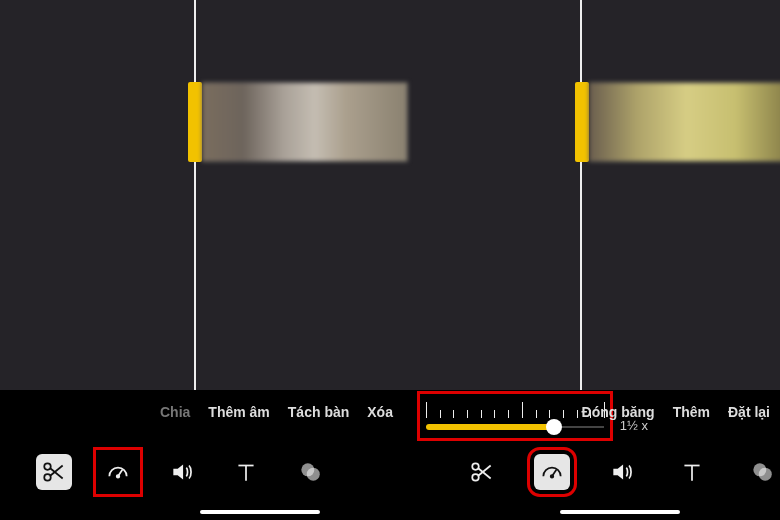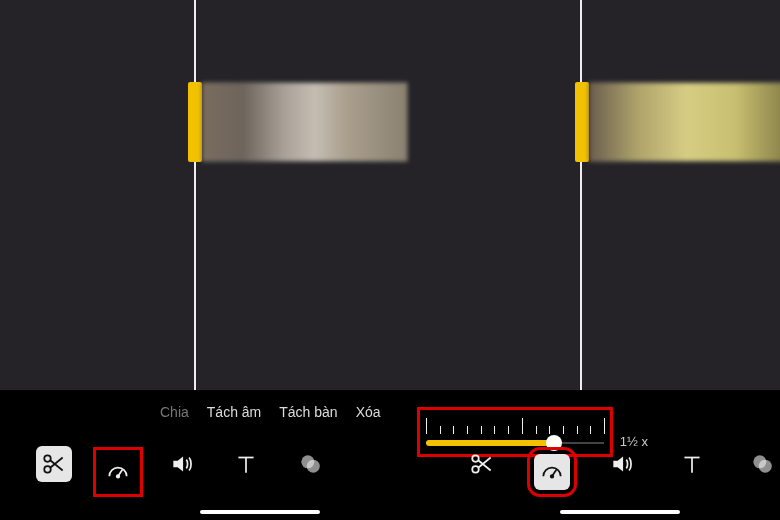--- a/index.html
+++ b/index.html
@@ -22,29 +22,29 @@
   .panel.left .clip  { left: 188px; width: 220px; }
   .panel.right .clip { left: 135px; width: 210px; }
   .clip .bar { width: 14px; background: #f2c200; border-radius: 2px; }
   .clip .thumb { flex: 1; background: linear-gradient(90deg,#7a6d5e 0%,#6d645c 20%,#a9a198 40%,#c4bdb2 55%,#aba08e 70%,#8a8170 100%); border: 1px solid #555; border-left: none; filter: blur(2px); }
   .panel.right .clip .thumb { background: linear-gradient(90deg,#6a5e4e,#aea36a,#d6cd84,#c7bf70,#8b824a); filter: blur(2px); }
 
   
   .toolbox { position: absolute; left: 0; right: 0; bottom: 0; height: 130px; background: #000; }
 
   
-  .textrow { position: absolute; top: 14px; right: 10px; display: flex; gap: 18px; align-items: center; font-size: 14px; color: #ddd; white-space: nowrap; }
+  .textrow { position: absolute; top: 14px; right: 10px; display: flex; gap: 18px; align-items: center; font-size: 14px; color: #ddd; white-space: nowrap; font-weight: bold; }
   .panel.left  .textrow { left: 160px; right: auto; }
   .panel.right .textrow { left: auto; }
   .textrow span { cursor: pointer; }
   .textrow .dim { color: #777; }
 
   
   .speedbox { position: absolute; top: 4px; left: -20px; width: 190px; padding: 4px 6px 8px 6px; }
-  .redframe { outline: 3px solid #d00; margin-top: 16px; }
+  .redframe { outline: 3px solid #d00; }
   .scale { height: 20px; position: relative; }
   .scale .tick { position: absolute; bottom: 0; width: 1px; background: #eee; }
   .track { position: relative; height: 6px; margin-top: 6px; }
   .track .bar-bg { position: absolute; left: 0; right: 0; top: 2px; height: 2px; background: #444; }
   .track .bar-fill { position: absolute; left: 0; top: 0; height: 6px; background: #f2c200; border-radius: 3px; }
   .track .knob { position: absolute; top: -5px; width: 16px; height: 16px; background: #fff; border-radius: 50%; }
   .speed-label { position: absolute; right: -38px; top: 24px; font-size: 13px; color: #ccc; }
 
   
   .iconrow { position: absolute; bottom: 30px; display: flex; gap: 28px; align-items: center; }
@@ -69,21 +69,21 @@
   <div class="panel left">
     <div class="playhead"></div>
     <div class="clip">
       <div class="bar"></div>
       <div class="thumb"></div>
     </div>
 
     <div class="toolbox">
       <div class="textrow">
         <span class="dim">Chia</span>
-        <span>Tách âm</span>
+        <span>Thêm âm</span>
         <span>Tách bàn</span>
         <span>Xóa</span>
       </div>
 
       <div class="iconrow">
         <div class="iconbtn boxed">
           <svg viewBox="0 0 24 24">
               <circle cx="6" cy="7" r="3"></circle>
               <circle cx="6" cy="17" r="3"></circle>
               <line x1="8.5" y1="8.5" x2="20" y2="18"></line>
@@ -148,20 +148,25 @@
             <div class="tick" style="left: 100%; height: 16px;"></div>
           </div>
         <div class="track">
           <div class="bar-bg"></div>
           <div class="bar-fill" id="fill" style="width: 72%;"></div>
           <div class="knob" id="knob" style="left: calc(72% - 8px);"></div>
         </div>
         <div class="speed-label">1½ x</div>
       </div>
 
+      <div class="textrow">
+        <span>Đóng băng</span>
+        <span>Thêm</span>
+        <span>Đặt lại</span>
+      </div>
 
       <div class="iconrow">
         <div class="iconbtn">
           <svg viewBox="0 0 24 24">
               <circle cx="6" cy="7" r="3"></circle>
               <circle cx="6" cy="17" r="3"></circle>
               <line x1="8.5" y1="8.5" x2="20" y2="18"></line>
               <line x1="8.5" y1="15.5" x2="20" y2="6"></line>
             </svg>
         </div>

